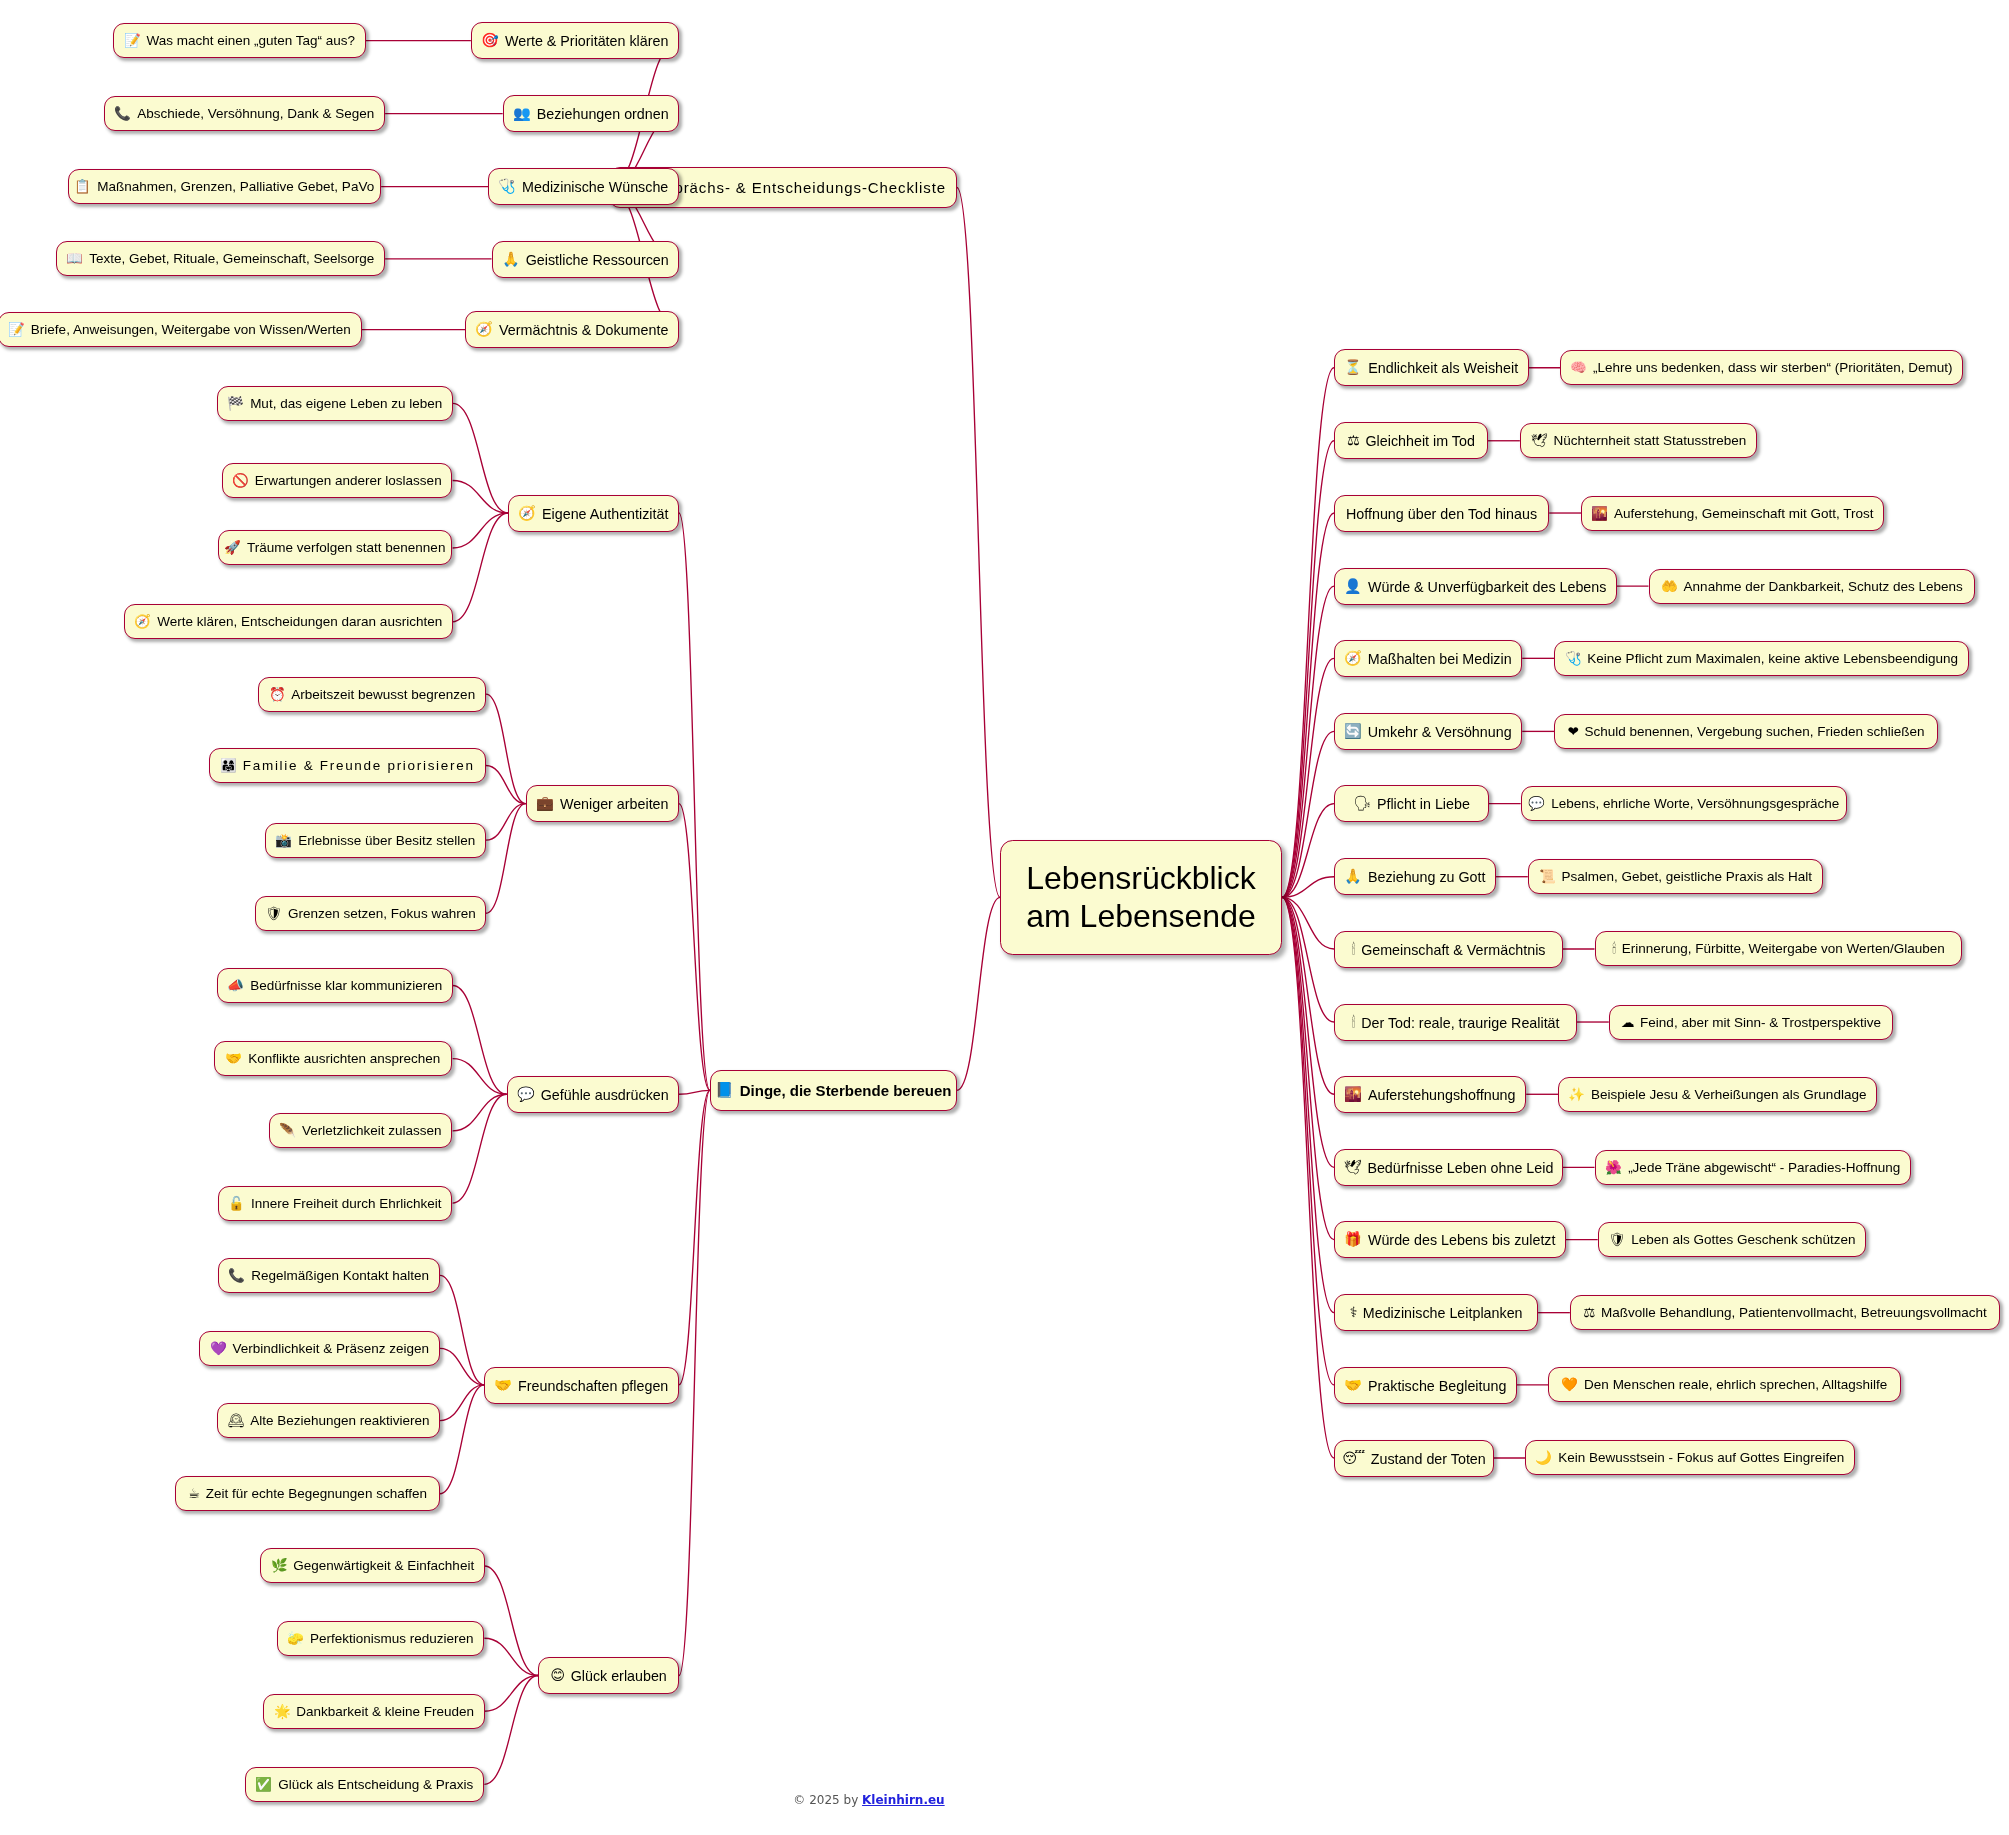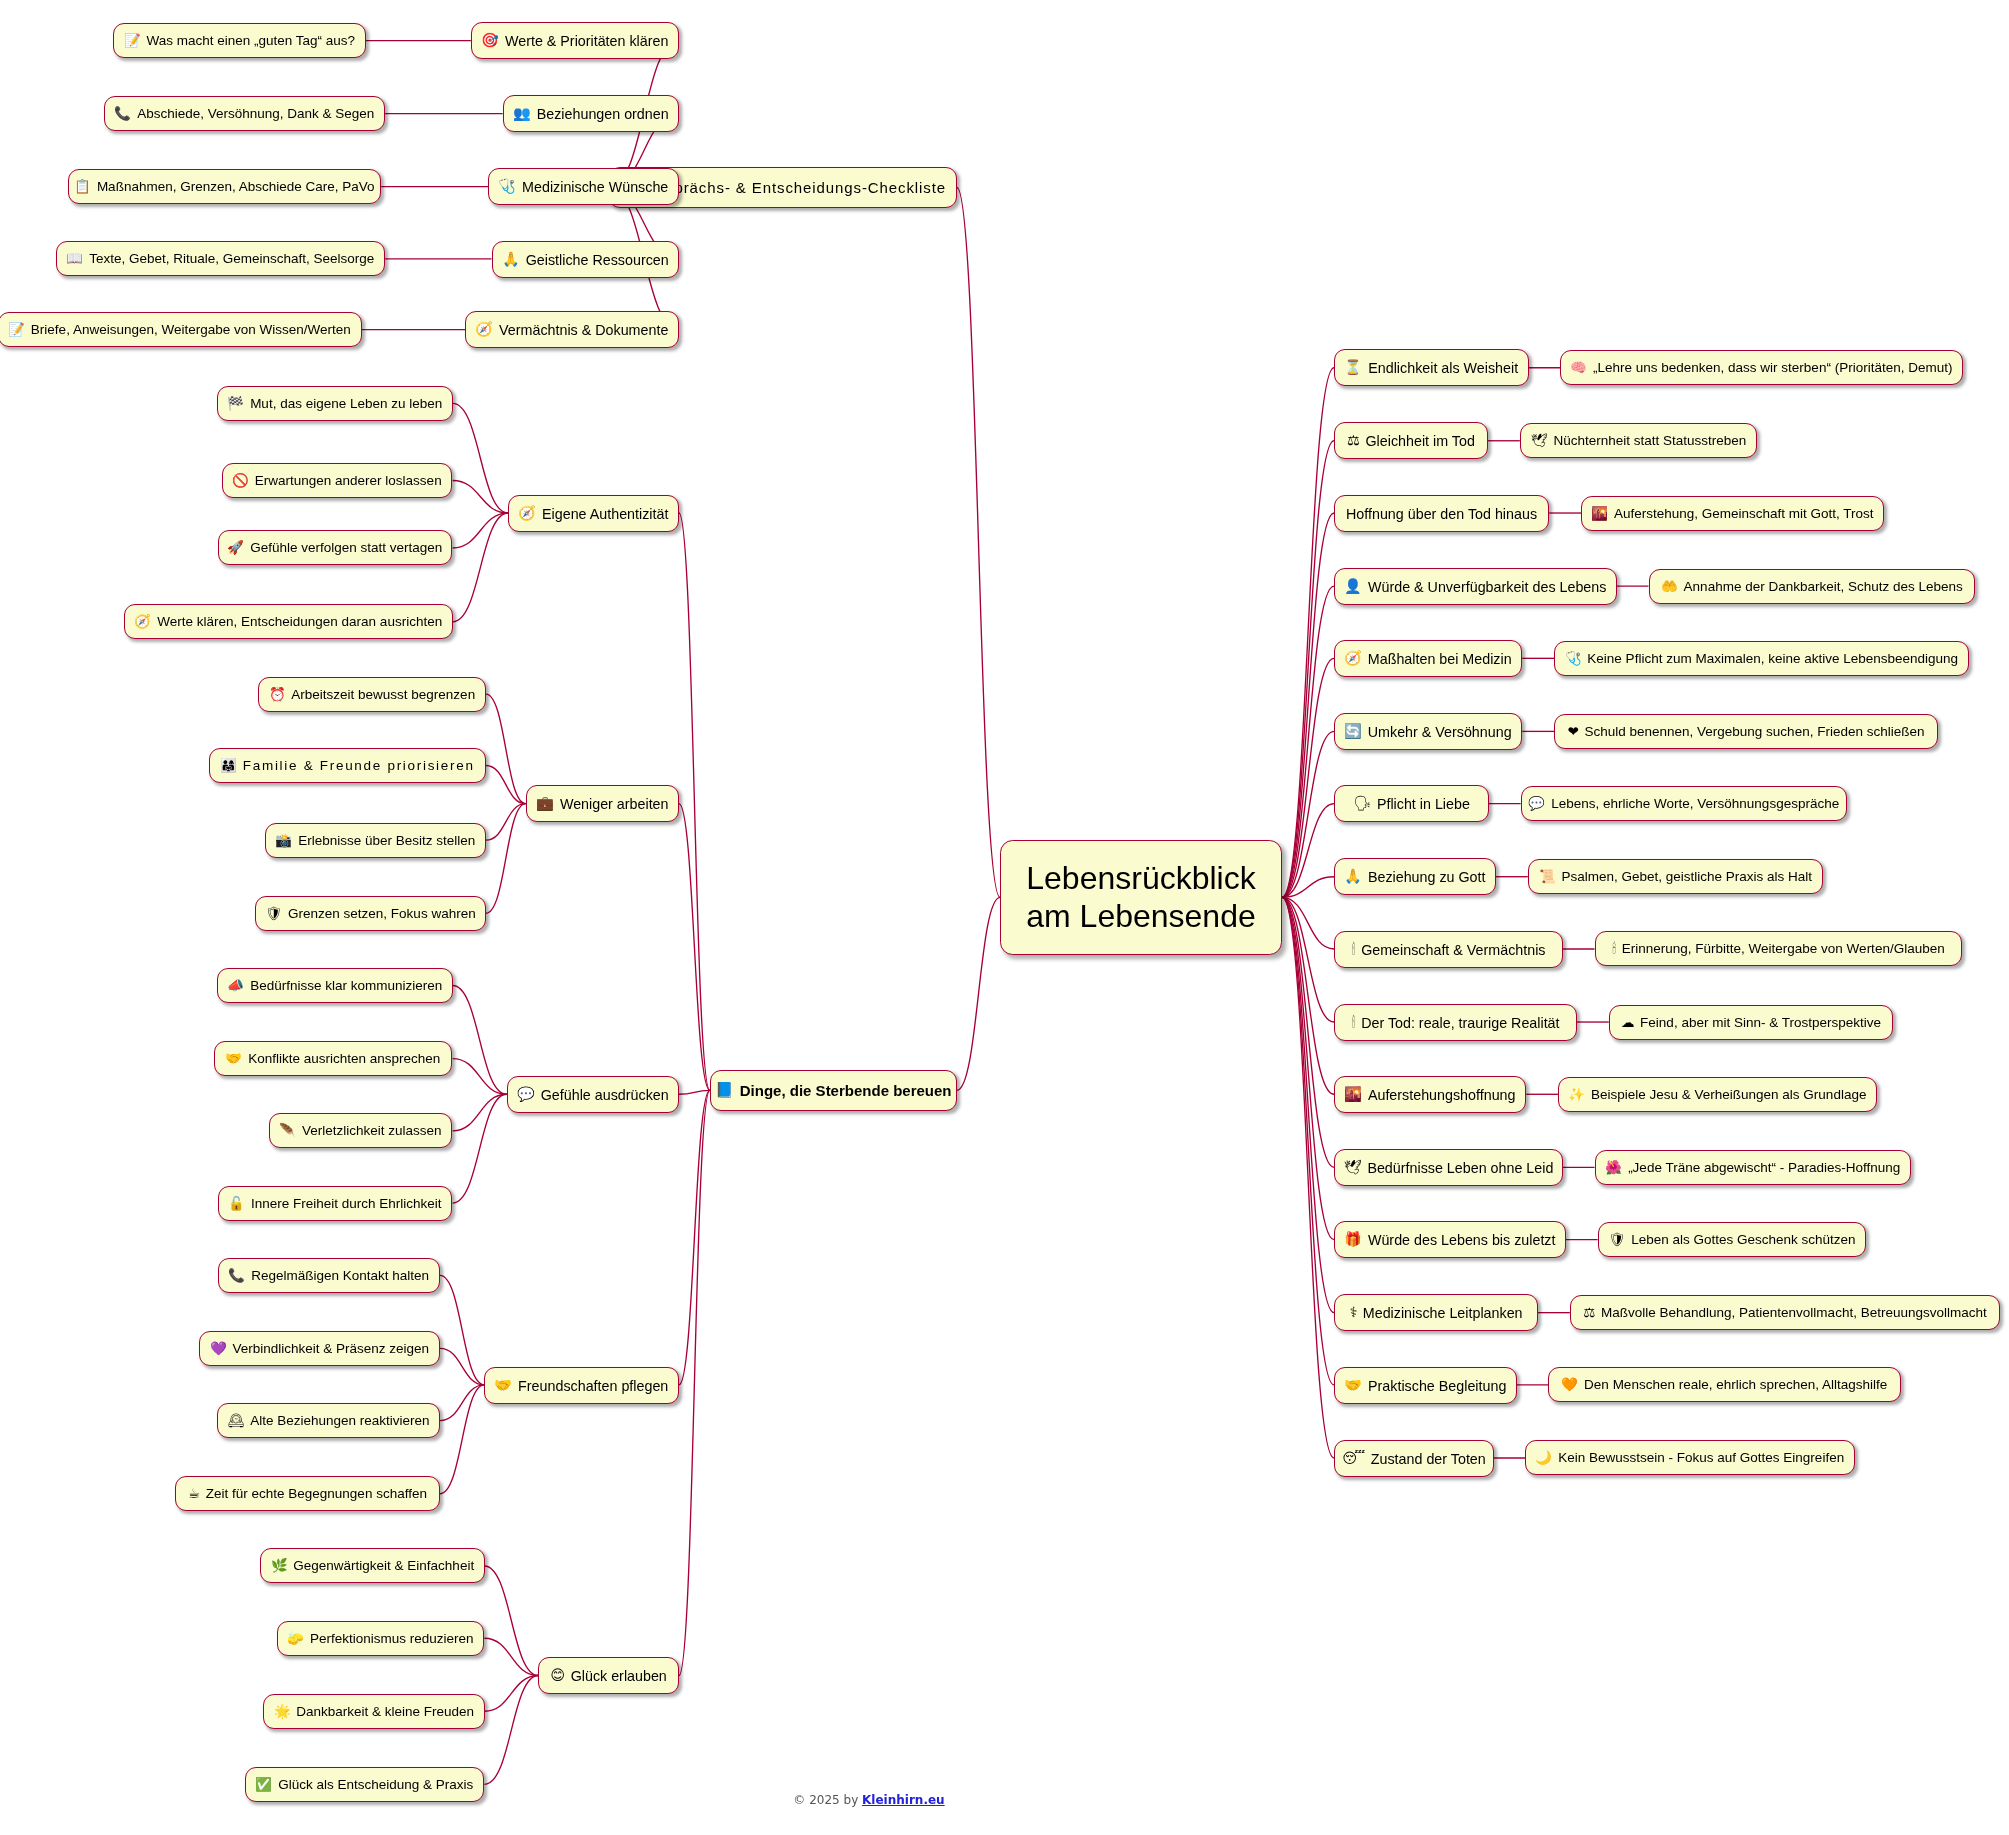--- a/index.html
+++ b/index.html
@@ -191,21 +191,21 @@
       <div class="node leaf" style="left: 104px; top: 96px; width: 281px;">
         <span class="ico">📞</span>
         <span class="lbl">Abschiede, Versöhnung, Dank &amp; Segen</span>
       </div>
       <div class="node branch" style="left: 488px; top: 168px; width: 191px;">
         <span class="ico">🩺</span>
         <span class="lbl">Medizinische Wünsche</span>
       </div>
       <div class="node leaf" style="left: 68px; top: 169px; width: 313px;">
         <span class="ico">📋</span>
-        <span class="lbl">Maßnahmen, Grenzen, Abschiede Care, PaVo</span>
+        <span class="lbl">Maßnahmen, Grenzen, Palliative Gebet, PaVo</span>
       </div>
       <div class="node branch" style="left: 492px; top: 241px; width: 187px;">
         <span class="ico">🙏</span>
         <span class="lbl">Geistliche Ressourcen</span>
       </div>
       <div class="node leaf" style="left: 56px; top: 241px; width: 329px;">
         <span class="ico">📖</span>
         <span class="lbl">Texte, Gebet, Rituale, Gemeinschaft, Seelsorge</span>
       </div>
       <div class="node branch" style="left: 465px; top: 311px; width: 214px;">
@@ -227,21 +227,21 @@
       <div class="node leaf" style="left: 217px; top: 386px; width: 236px;">
         <span class="ico">🏁</span>
         <span class="lbl">Mut, das eigene Leben zu leben</span>
       </div>
       <div class="node leaf" style="left: 222px; top: 463px; width: 230px;">
         <span class="ico">🚫</span>
         <span class="lbl">Erwartungen anderer loslassen</span>
       </div>
       <div class="node leaf" style="left: 218px; top: 530px; width: 234px;">
         <span class="ico">🚀</span>
-        <span class="lbl">Gefühle verfolgen statt vertagen</span>
+        <span class="lbl">Träume verfolgen statt benennen</span>
       </div>
       <div class="node leaf" style="left: 124px; top: 604px; width: 329px;">
         <span class="ico">🧭</span>
         <span class="lbl">Werte klären, Entscheidungen daran ausrichten</span>
       </div>
       <div class="node branch" style="left: 526px; top: 785px; width: 153px;">
         <span class="ico">💼</span>
         <span class="lbl">Weniger arbeiten</span>
       </div>
       <div class="node leaf" style="left: 258px; top: 677px; width: 228px;">

